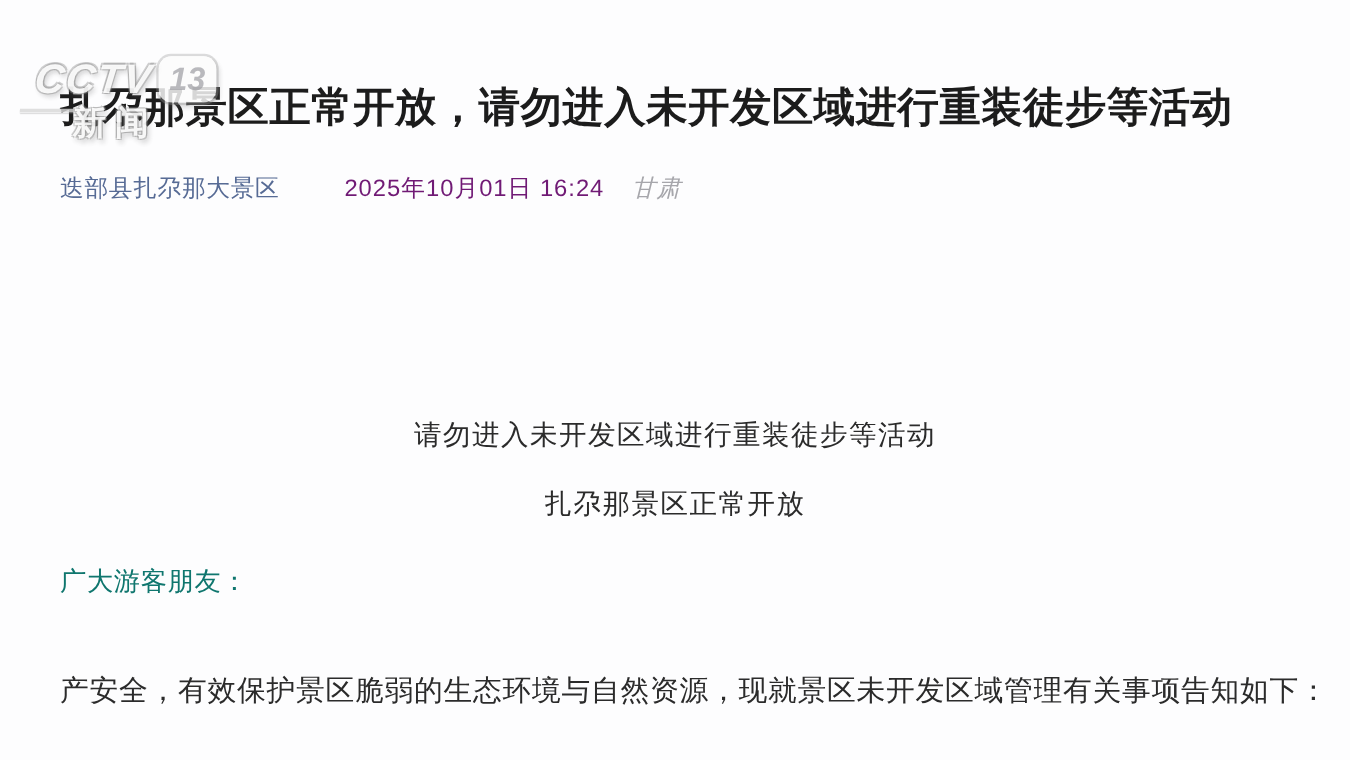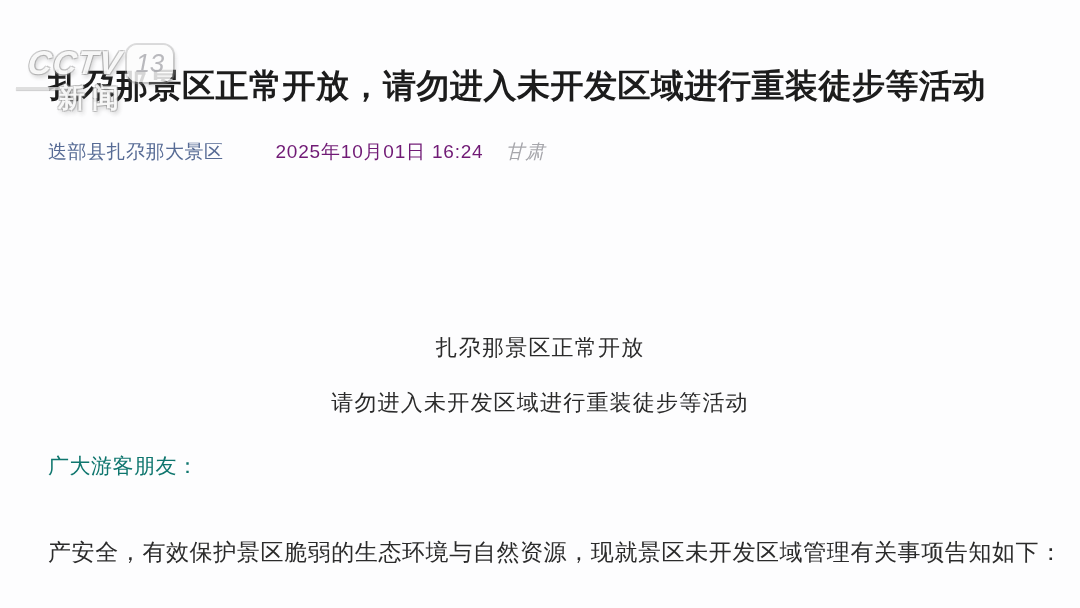--- a/index.html
+++ b/index.html
@@ -120,21 +120,21 @@
   }
   .wm-badge {
     display: inline-block;
     width: 46px; height: 37px;
     margin-left: 5px;
     border-radius: 10px;
     background: rgba(252,252,252,0.88);
     box-shadow: 0 0 0 2px rgba(150,150,150,0.35), 2px 3px 4px rgba(110,110,110,0.3);
     color: rgba(178,178,182,0.95);
     font-style: italic;
-    font-weight: 400;
+    font-weight: 700;
     font-size: 26px;
     line-height: 37px;
     text-align: center;
     vertical-align: middle;
   }
   .wm-line {
     position: absolute;
     left: 0px; top: 47px;
     width: 62px; height: 3px;
     background: rgba(215,215,215,0.85);
@@ -161,22 +161,22 @@
     <div class="wm-sub wm-ghost">新闻</div>
   </div>
 
   <h1 class="title">扎尕那景区正常开放，请勿进入未开发区域进行重装徒步等活动</h1>
 
   <div class="byline">
     <span class="source">迭部县扎尕那大景区</span><span class="date">2025年10月01日 16:24</span><span class="loc">甘肃</span>
   </div>
 
   <div class="subtitle">
+    <p>请勿进入未开发区域进行重装徒步等活动</p>
     <p>扎尕那景区正常开放</p>
-    <p>请勿进入未开发区域进行重装徒步等活动</p>
   </div>
 
   <p class="salutation">广大游客朋友：</p>
 
   <div class="paragraph">
     <div class="para-line">产安全，有效保护景区脆弱的生态环境与自然资源，现就景区未开发区域管理有关事项告知如下：</div>
   </div>
 
 </div>
 

